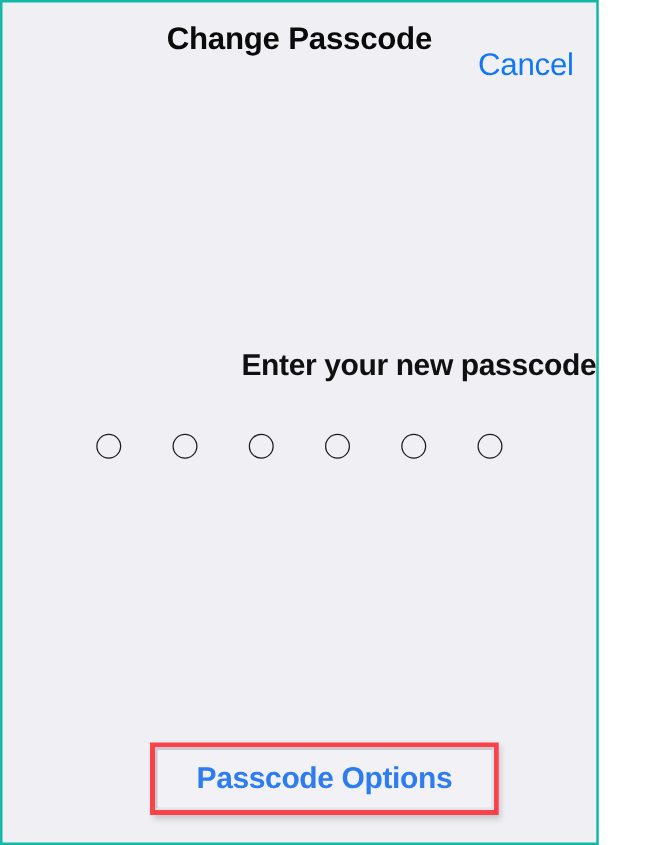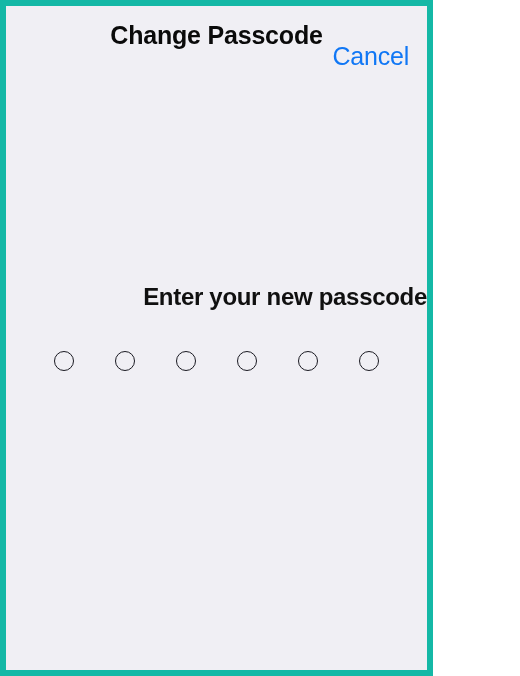--- a/index.html
+++ b/index.html
@@ -9,24 +9,24 @@
     background: #ffffff;
   }
   body {
     font-family: "Liberation Sans", sans-serif;
     -webkit-font-smoothing: antialiased;
   }
 
   
   #screen {
     position: relative;
-    width: 433px;
+    width: 479px;
     height: 676px;
     box-sizing: border-box;
-    border: 6px solid #14b8a6;
+    border: 2px solid #14b8a6;
     background: #F0EFF4;
     overflow: hidden;
   }
 
   
   .nav-bar {
     position: absolute;
     top: 0;
     left: 0;
     width: 100%;
@@ -150,14 +150,19 @@
 
   <div class="dots-row" id="dots-row">
       <div class="dot"></div>
       <div class="dot"></div>
       <div class="dot"></div>
       <div class="dot"></div>
       <div class="dot"></div>
       <div class="dot"></div>
     </div>
 
+  <div class="annotation-box">
+    <div class="annotation-inner">
+      <button class="passcode-options-link" type="button">Passcode Options</button>
+    </div>
+  </div>
 
 </div>
 
 </body></html>

